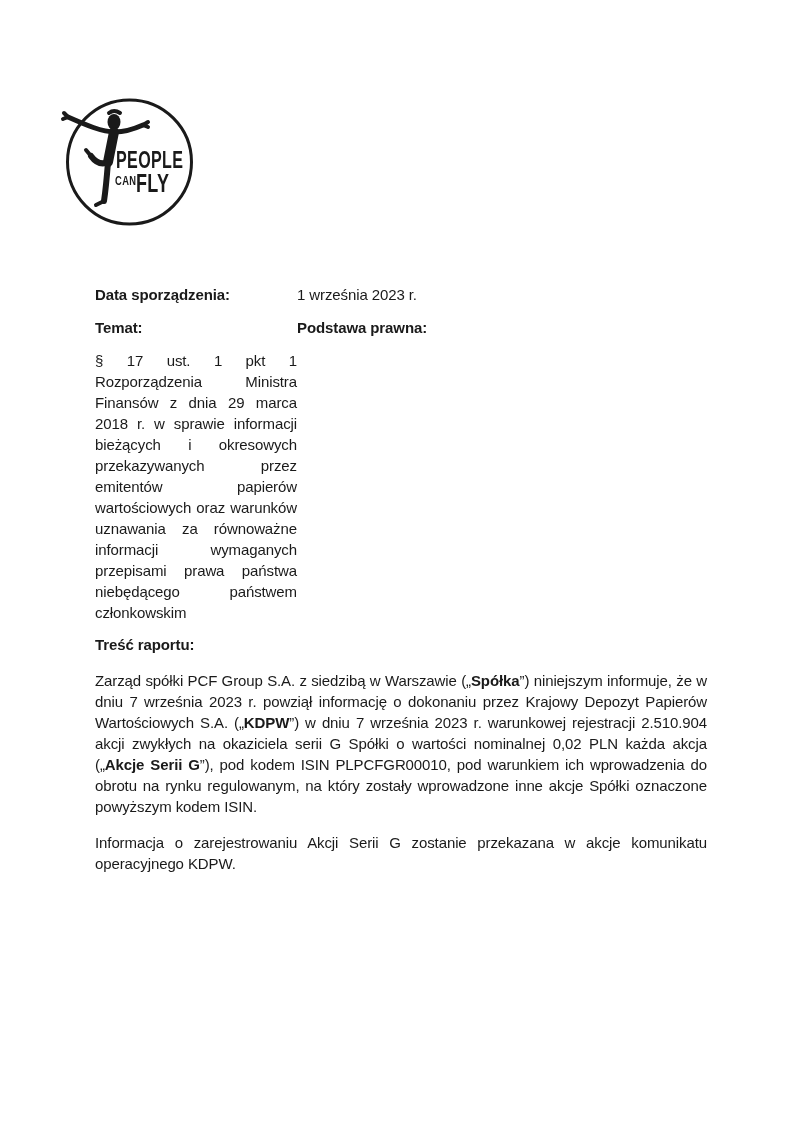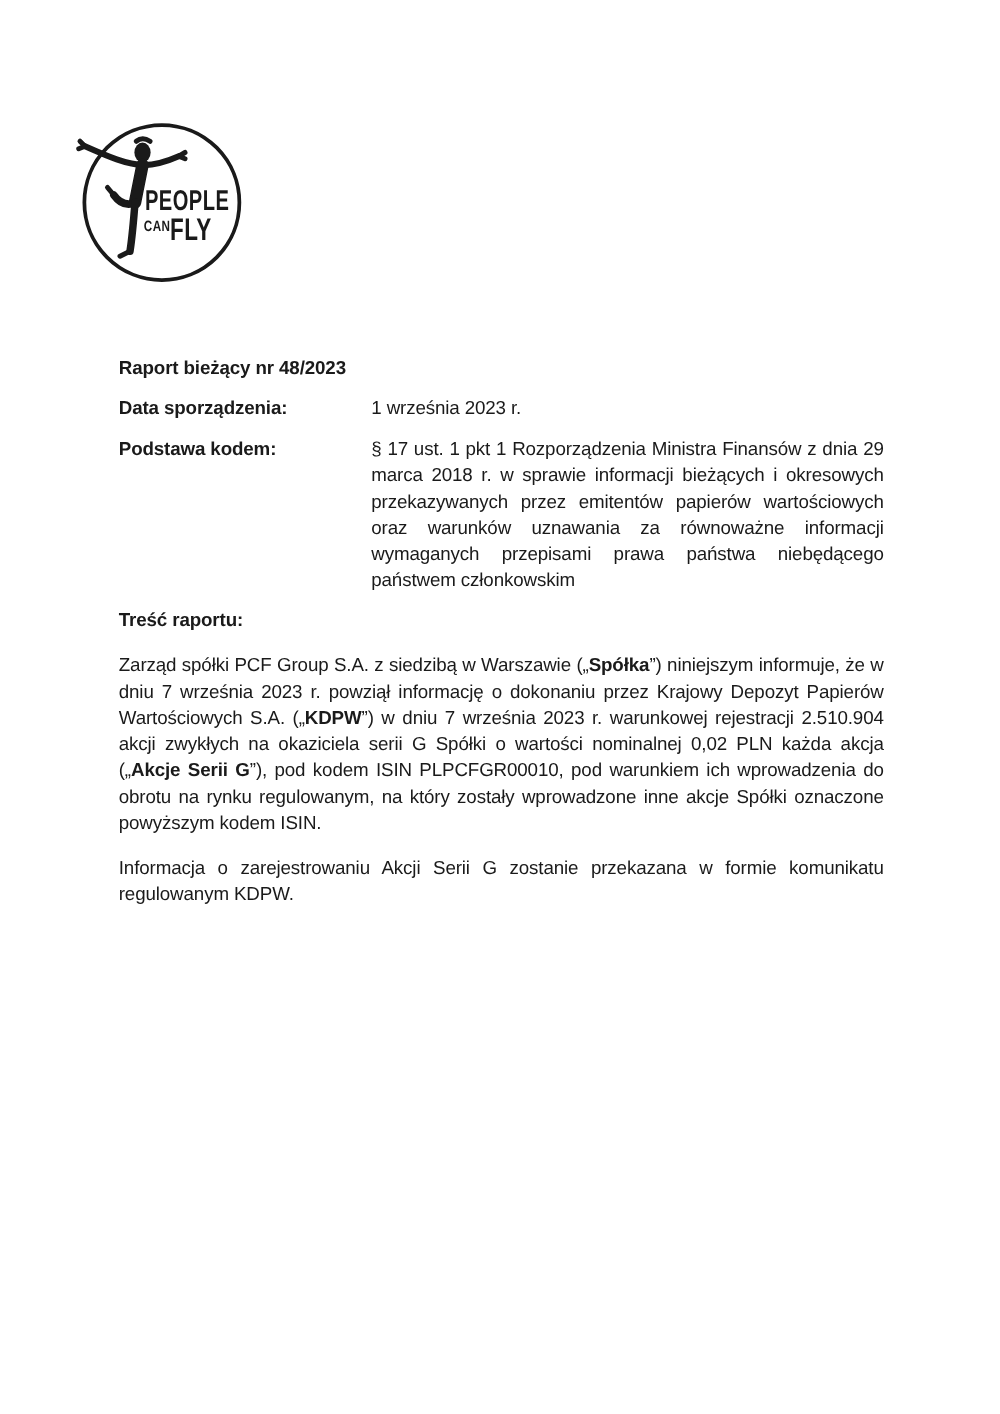--- a/index.html
+++ b/index.html
@@ -107,32 +107,32 @@
       <g>
         <text class="t-people" transform="translate(58,76) scale(0.7,1)">PEOPLE</text>
         <text class="t-can" transform="translate(57,93) scale(0.78,1)">CAN</text>
         <text class="t-fly" transform="translate(78,100) scale(0.72,1)">FLY</text>
       </g>
     </svg>
   </div>
 
   <div class="content">
 
-    <div class="report-title">Raport bieżący nr 48/2023</div>
 
     <div class="fields">
       <div class="field-label">Data sporządzenia:</div>
       <div class="field-value">1 września 2023 r.</div>
 
+      <div class="field-label">Temat:</div>
 
-      <div class="field-label">Podstawa kodem:</div>
+      <div class="field-label">Podstawa prawna:</div>
       <div class="field-value">§ 17 ust. 1 pkt 1 Rozporządzenia Ministra Finansów z dnia 29 marca 2018 r. w sprawie informacji bieżących i okresowych przekazywanych przez emitentów papierów wartościowych oraz warunków uznawania za równoważne informacji wymaganych przepisami prawa państwa niebędącego państwem członkowskim</div>
     </div>
 
     <div class="content-heading">Treść raportu:</div>
 
     <p class="para"><span>Zarząd spółki PCF Group S.A. z siedzibą w Warszawie („</span><span class="bold">Spółka</span><span>”) niniejszym informuje, że w dniu 7 września 2023 r. powziął informację o dokonaniu przez Krajowy Depozyt Papierów Wartościowych S.A. („</span><span class="bold">KDPW</span><span>”) w dniu 7 września 2023 r. warunkowej rejestracji 2.510.904 akcji zwykłych na okaziciela serii G Spółki o wartości nominalnej 0,02 PLN każda akcja („</span><span class="bold">Akcje Serii G</span><span>”), pod kodem ISIN PLPCFGR00010, pod warunkiem ich wprowadzenia do obrotu na rynku regulowanym, na który zostały wprowadzone inne akcje Spółki oznaczone powyższym kodem ISIN.</span></p>
 
-    <p class="para">Informacja o zarejestrowaniu Akcji Serii G zostanie przekazana w formie komunikatu regulowanym KDPW.</p>
+    <p class="para">Informacja o zarejestrowaniu Akcji Serii G zostanie przekazana w akcje komunikatu operacyjnego KDPW.</p>
 
   </div>
 
 </div>
 
 </body></html>

